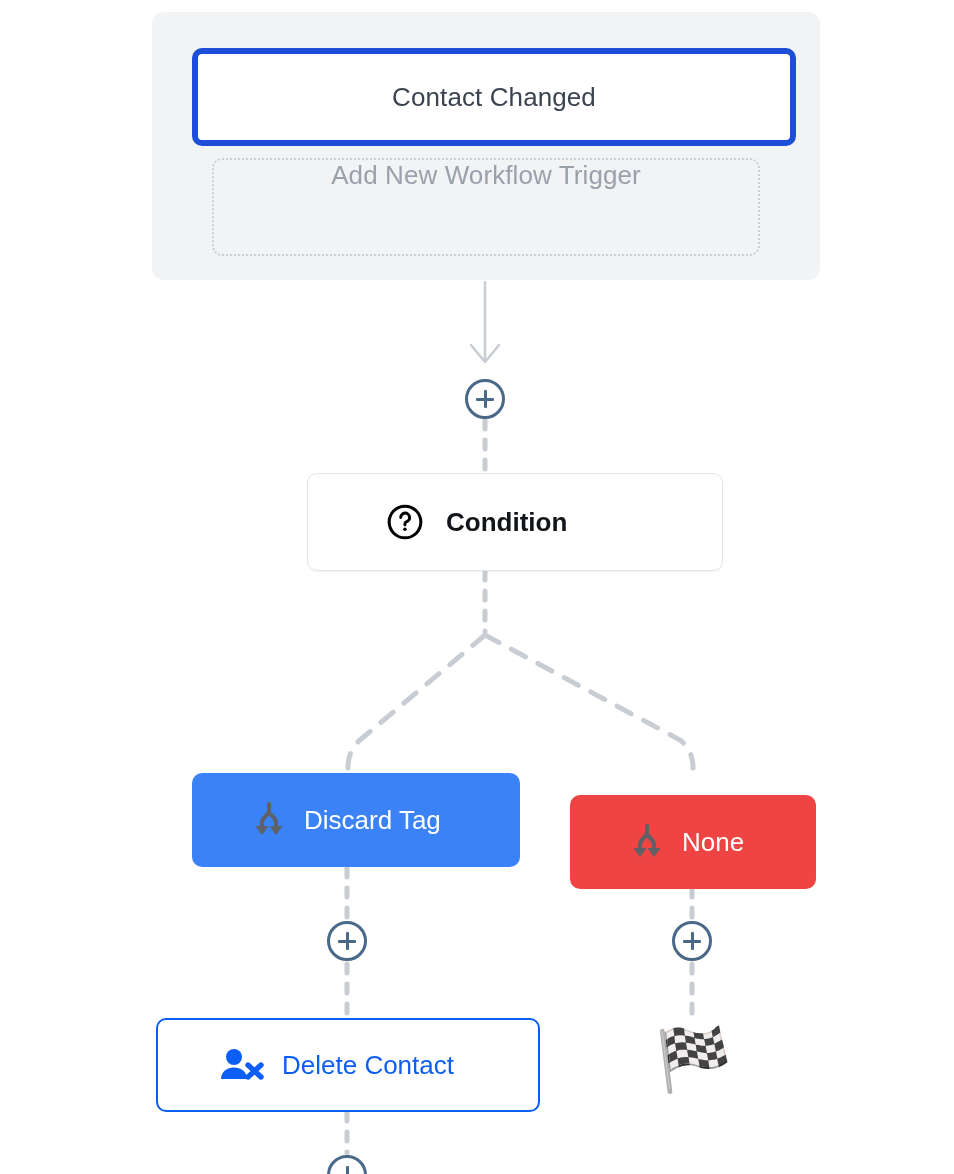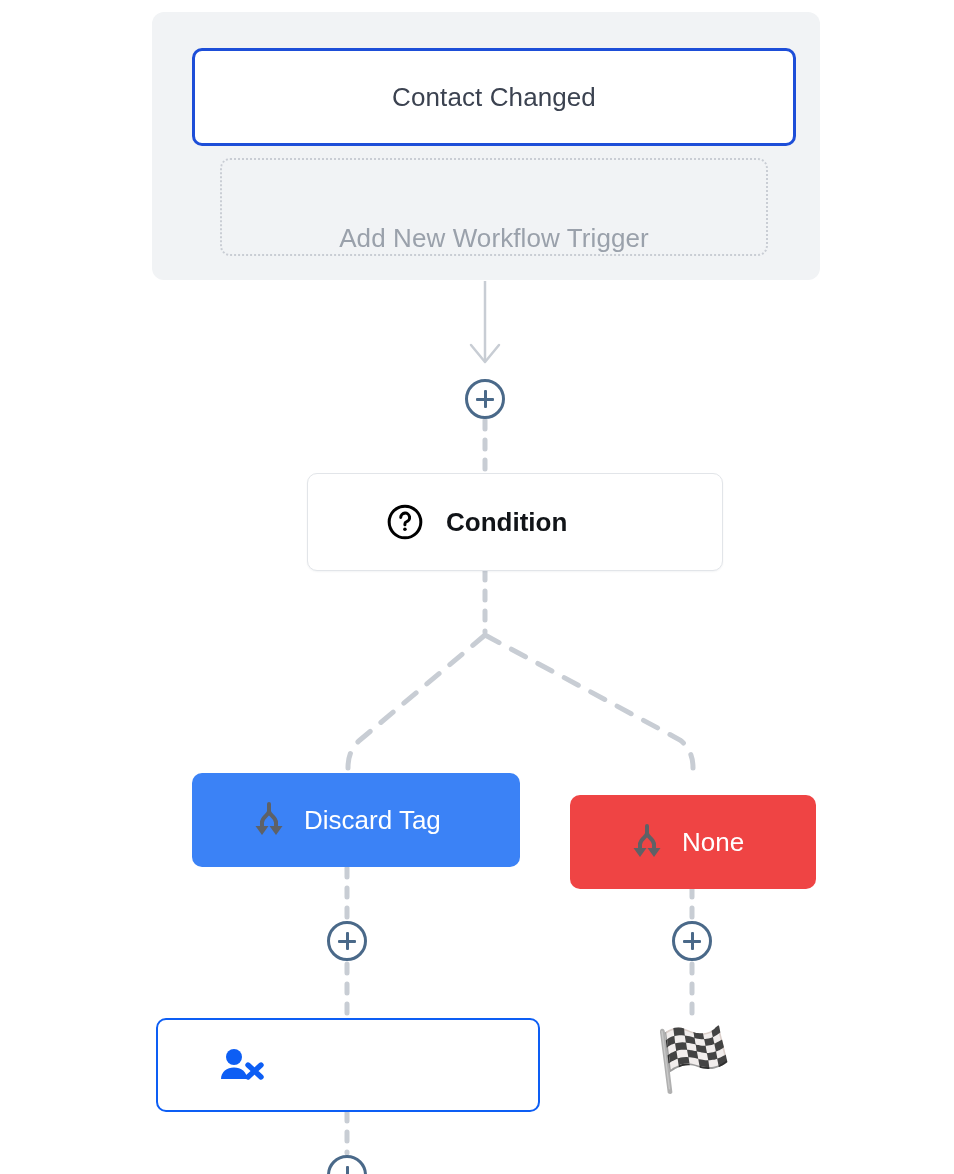--- a/index.html
+++ b/index.html
@@ -29,40 +29,40 @@
     left: 152px; top: 12px;
     width: 668px; height: 268px;
     background: #f1f3f5;
     border-radius: 12px;
   }
   .trigger-card {
     position: absolute;
     left: 40px; top: 36px;
     width: 604px; height: 98px;
     background: #ffffff;
-    border: 3px solid #1d4ed8;
+    border: 6px solid #1d4ed8;
     border-radius: 10px;
     display: flex;
     align-items: center;
     justify-content: center;
   }
   .trigger-card-label {
     font-size: 26px;
     color: #3b4250;
     letter-spacing: .1px;
   }
   .trigger-add {
     position: absolute;
-    left: 68px; top: 146px;
+    left: 60px; top: 146px;
     width: 548px; height: 98px;
     background: transparent;
     border: 2px dotted #c9cdd4;
     border-radius: 10px;
     display: flex;
-    align-items: flex-end;
+    align-items: flex-start;
     justify-content: center;
   }
   .trigger-add-label {
     font-size: 26px;
     color: #9aa1ab;
     letter-spacing: .1px;
   }
 
   
   .node {
@@ -240,19 +240,20 @@
   </div>
 
   <div class="node node-delete">
     <span class="glyph">
       <svg width="46" height="38" viewBox="0 0 46 38" fill="none">
         <circle cx="16" cy="11" r="8" fill="#0d5ef4"></circle>
         <path d="M3 33 c0 -7.2 5.9 -11.5 13 -11.5 c7.1 0 13 4.3 13 11.5 Z" fill="#0d5ef4"></path>
         <path d="M30 19 L43 31 M43 19 L30 31" stroke="#0d5ef4" stroke-width="5.4" stroke-linecap="round"></path>
       </svg>
     </span>
+    <span class="node-label">Delete Contact</span>
   </div>
 
   <div class="node-finish">
     <span>🏁</span>
   </div>
 
 </div>
 
 </body></html>

